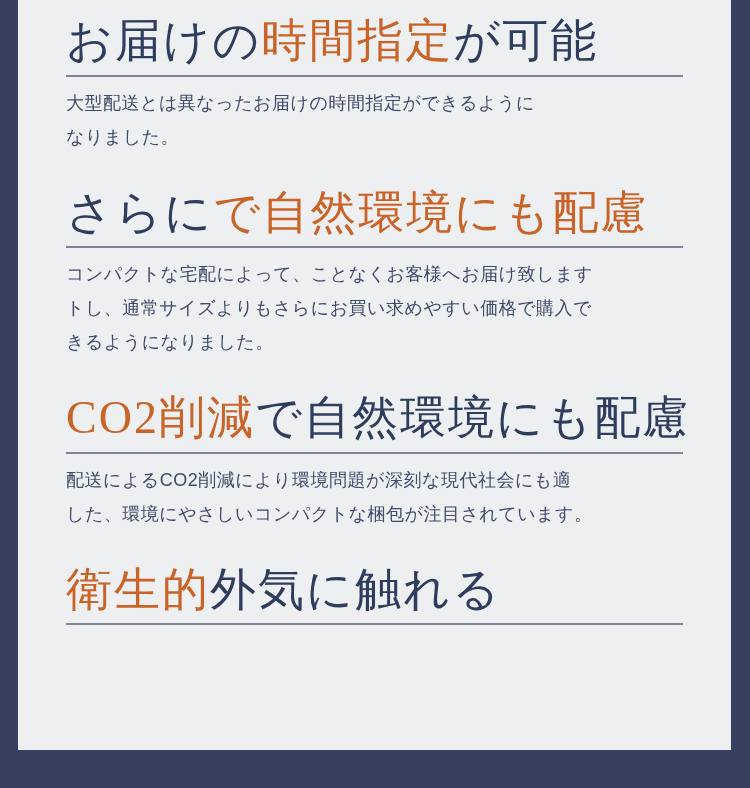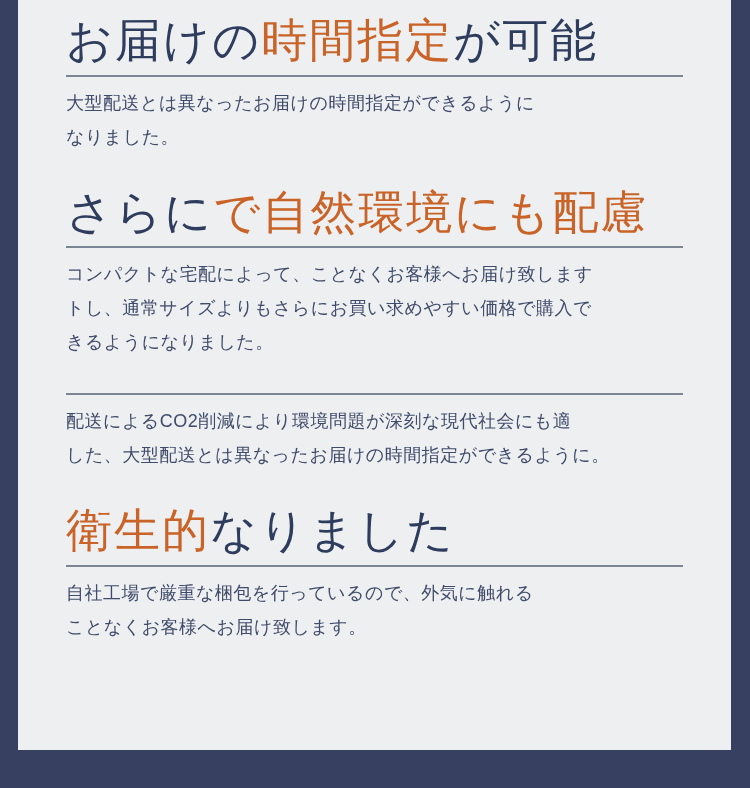--- a/index.html
+++ b/index.html
@@ -77,26 +77,25 @@
 
     <section class="feature">
       <h2 class="heading"><span>さらに</span><span class="accent">で自然環境にも配慮</span></h2>
       <div class="divider"></div>
       <p class="body-text">コンパクトな宅配によって、ことなくお客様へお届け致します
 トし、通常サイズよりもさらにお買い求めやすい価格で購入で
 きるようになりました。</p>
     </section>
 
     <section class="feature">
+      <h2 class="heading"><span class="accent">CO2削減</span><span>で自然環境にも配慮</span></h2>
       <div class="divider"></div>
       <p class="body-text">配送によるCO2削減により環境問題が深刻な現代社会にも適
-した、大型配送とは異なったお届けの時間指定ができるように。</p>
+した、環境にやさしいコンパクトな梱包が注目されています。</p>
     </section>
 
     <section class="feature">
-      <h2 class="heading"><span class="accent">衛生的</span><span>なりました</span></h2>
+      <h2 class="heading"><span class="accent">衛生的</span><span>外気に触れる</span></h2>
       <div class="divider"></div>
-      <p class="body-text">自社工場で厳重な梱包を行っているので、外気に触れる
-ことなくお客様へお届け致します。</p>
     </section>
 
   </div>
 </div>
 
 </body></html>

